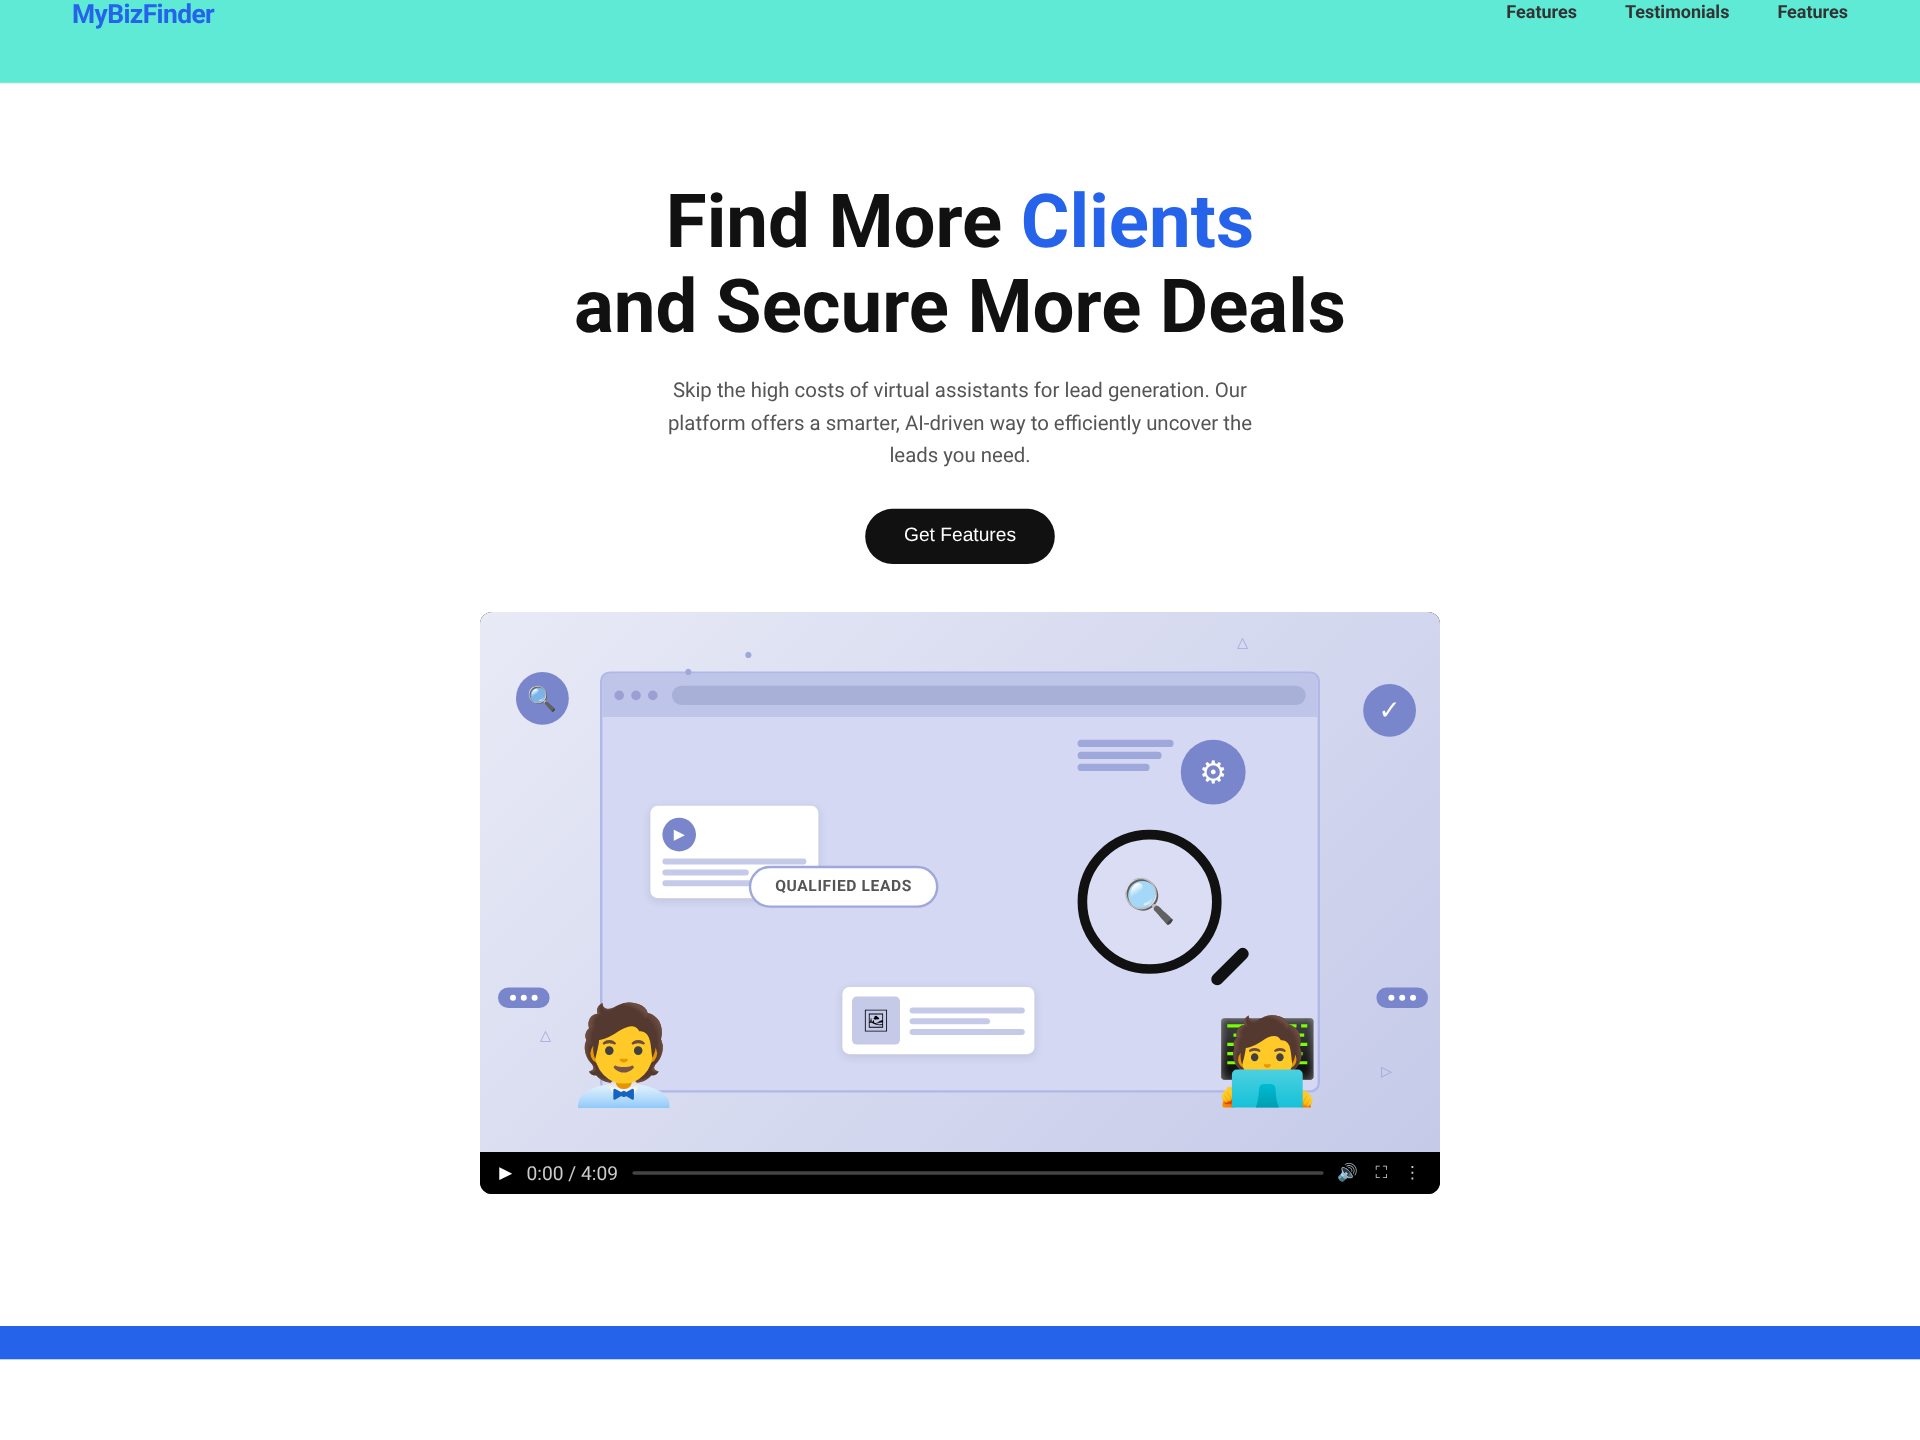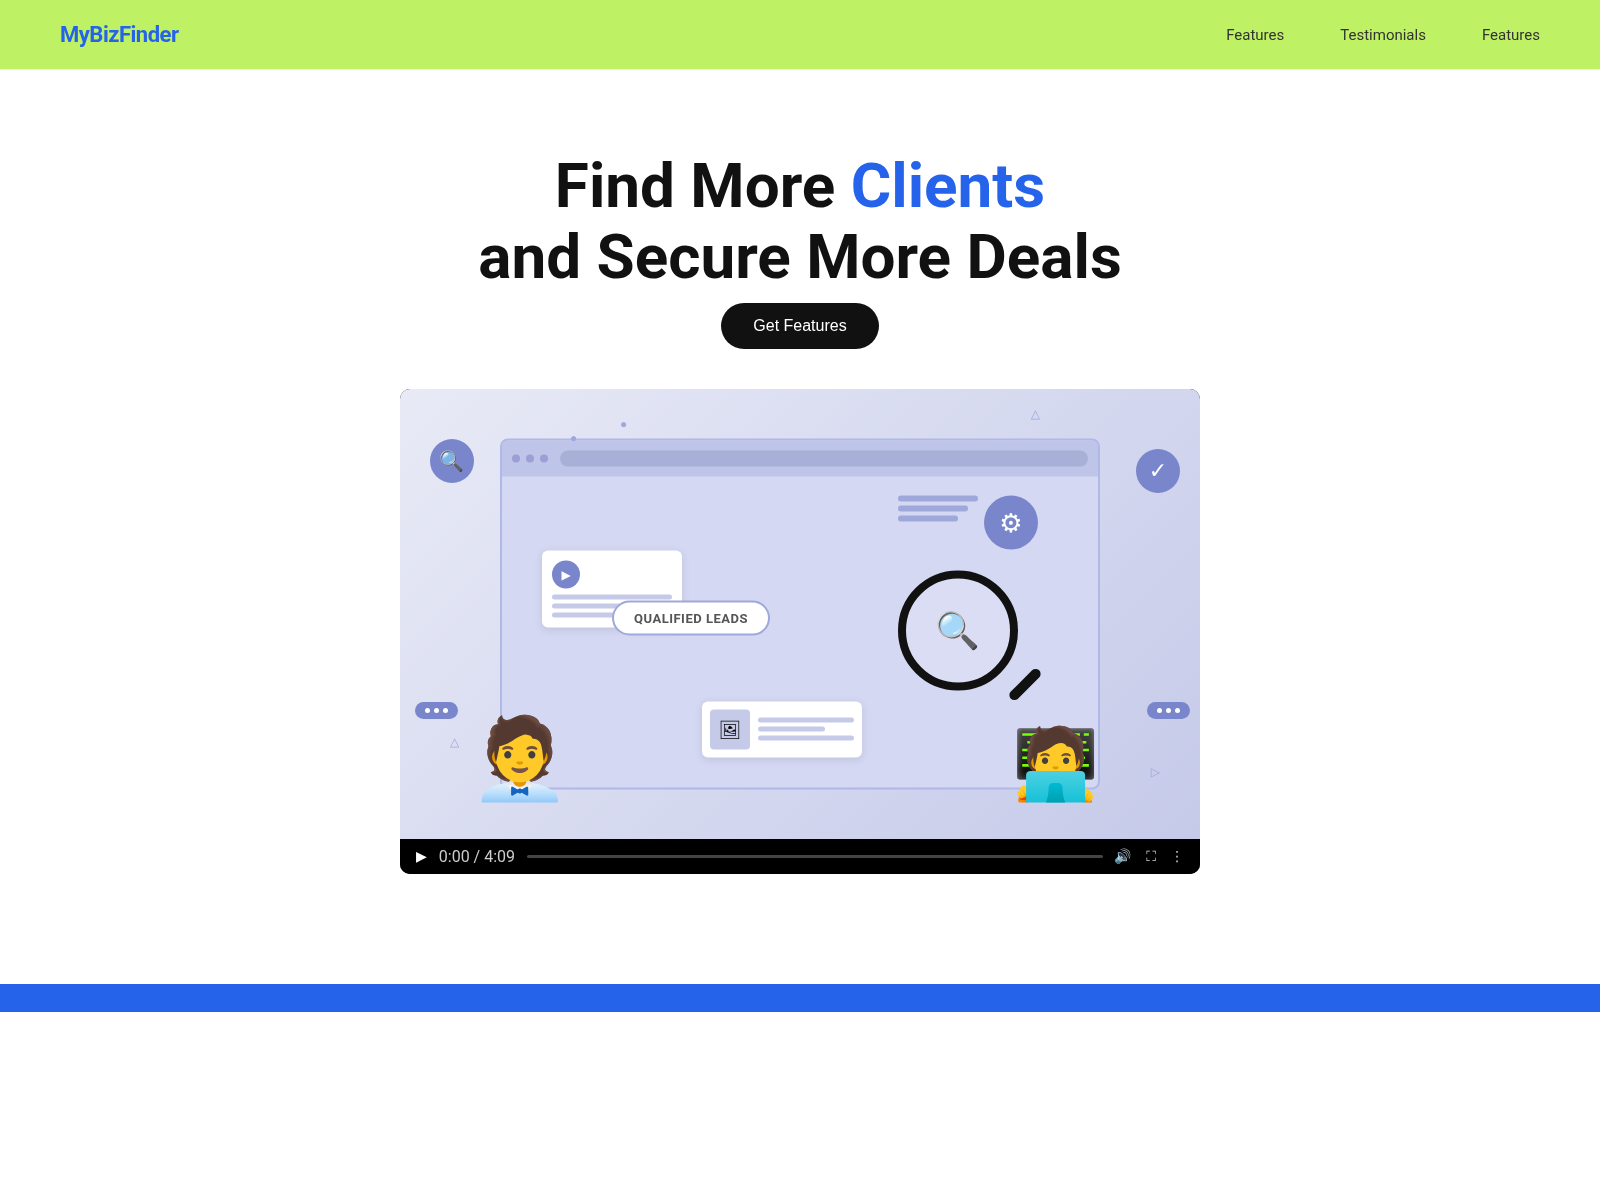--- a/index.html
+++ b/index.html
@@ -1,45 +1,43 @@
 <!DOCTYPE html>
 <html><head>
   <meta charset="utf-8">
   <style>
     * { margin: 0; padding: 0; box-sizing: border-box; }
     body { font-family: -apple-system, BlinkMacSystemFont, 'Segoe UI', Roboto, sans-serif; background: #fff; overflow-x: hidden; }
 
     
     nav {
       display: flex;
-      align-items: center;
       justify-content: space-between;
       padding: 0 60px;
       height: 70px;
       border-bottom: 1px solid #f0f0f0;
-      position: sticky; top: 0; background: #bef264; z-index: 100;
+      position: sticky; top: 0; background: #5eead4; z-index: 100;
     }
     .logo {
       font-size: 22px;
       font-weight: 700;
       color: #1a1a1a;
       letter-spacing: -0.5px;
     }
     .logo span { color: #2563eb; }
     .nav-links {
       display: flex;
       gap: 40px;
       list-style: none;
     }
     .nav-links a {
       text-decoration: none;
       color: #333;
       font-size: 15px;
-      font-weight: 400;
-      margin-left: 16px;
+      font-weight: 700;
     }
     .nav-right {
       display: flex;
       align-items: center;
       gap: 24px;
     }
     .sign-in {
       font-size: 15px;
       color: #333;
       cursor: pointer;
@@ -193,21 +191,21 @@
       top: 224px; right: 68px;
       width: 10px; height: 40px;
       background: #111;
       border-radius: 5px;
       transform: rotate(45deg);
     }
 
     
     .illus-badge {
       position: absolute;
-      top: 160px; left: 110px;
+      top: 160px; left: 122px;
       background: #fff;
       border-radius: 20px;
       padding: 8px 20px;
       font-size: 13px;
       font-weight: 700;
       color: #555;
       letter-spacing: 0.5px;
       border: 2px solid #9fa8da;
       text-transform: uppercase;
     }
@@ -335,20 +333,21 @@
     <li><a href="#">Features</a></li>
   </ul>
 </nav>
 
 <section class="hero">
   <h1>
     <span>Find More </span><span class="highlight">Clients</span>
     <br>
     <span>and Secure More Deals</span>
   </h1>
+  <p>Skip the high costs of virtual assistants for lead generation. Our platform offers a smarter, AI-driven way to efficiently uncover the leads you need.</p>
   <button class="cta-btn">Get Features</button>
 
   
   <div class="video-wrapper">
     <div class="video-illustration">
 
       <div class="illus-bg-screen">
         <div class="illus-screen-top">
           <div class="illus-dot"></div>
           <div class="illus-dot"></div>

